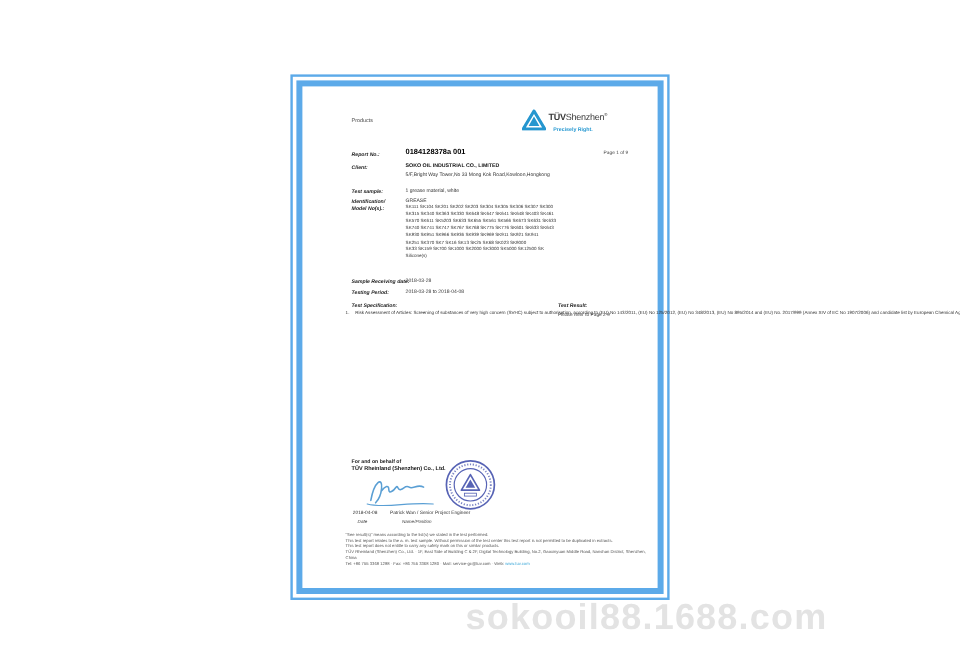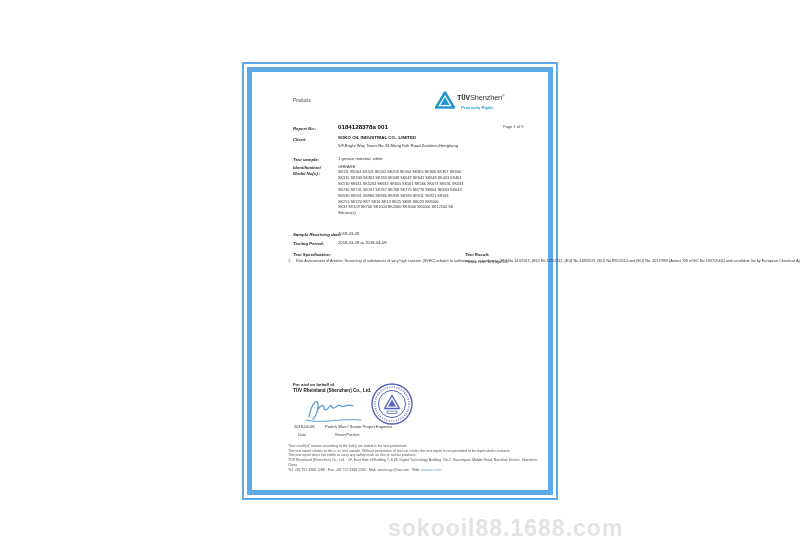--- a/index.html
+++ b/index.html
@@ -18,21 +18,21 @@
   .content{position:absolute;left:5px;top:5px;right:5px;bottom:5px;}
   .content > div, .content > span{position:absolute;white-space:nowrap;}
 
   .lbl{font-weight:bold;font-style:italic;font-size:4.3px;color:#222;}
   .val{font-size:4.2px;color:#333;}
 
   .products{left:36px;top:21px;font-size:4.5px;color:#444;}
 
   .logo-tri{left:178px;top:14px;width:20px;height:18px;}
   .logo-word{left:200px;top:16px;font-size:7.5px;color:#3a3a3a;letter-spacing:-0.2px;}
-  .logo-word b{font-weight:bold;font-family:Liberation Mono, monospace;}
+  .logo-word b{font-weight:bold;}
   .logo-word sup{font-size:3.5px;}
   .logo-tag{left:204px;top:28px;font-size:4.4px;color:#2a9ad2;font-weight:bold;}
 
   .report-label{left:36px;top:49px;}
   .report-value{left:81px;top:46px;font-size:6.2px;font-weight:bold;color:#000;}
   .page-ind{left:246px;top:47px;font-size:4px;color:#444;}
 
   .client-label{left:36px;top:60px;}
   .client-name{left:81px;top:58px;font-size:4.4px;font-weight:bold;color:#111;}
   .client-addr{left:81px;top:66px;}
@@ -70,21 +70,21 @@
   .pos-label{left:78px;top:356px;font-size:3.8px;font-style:italic;color:#444;}
 
   .fineprint{left:31px;top:367px;width:252px;font-size:3.5px;line-height:4.7px;
              color:#555;white-space:normal;}
   .fineprint .fp-line{white-space:normal;}
   .fp-link{color:#3ba7d8;}
 
   .wm-company{position:absolute;left:383px;top:458px;font-size:17px;
       color:#d6d6d6;font-weight:bold;letter-spacing:0.5px;z-index:20;
       font-family:"DejaVu Sans",sans-serif;}
-  .wm-url{position:absolute;left:388px;top:515px;font-size:23px;
+  .wm-url{position:absolute;left:388px;top:498px;font-size:30px;
       color:#e3e3e3;font-weight:bold;letter-spacing:1px;z-index:20;}
 </style>
 </head>
 <body>
 
 <div class="stage">
 
   <div class="cert">
     <div class="cert-frame">
       <div class="content">

